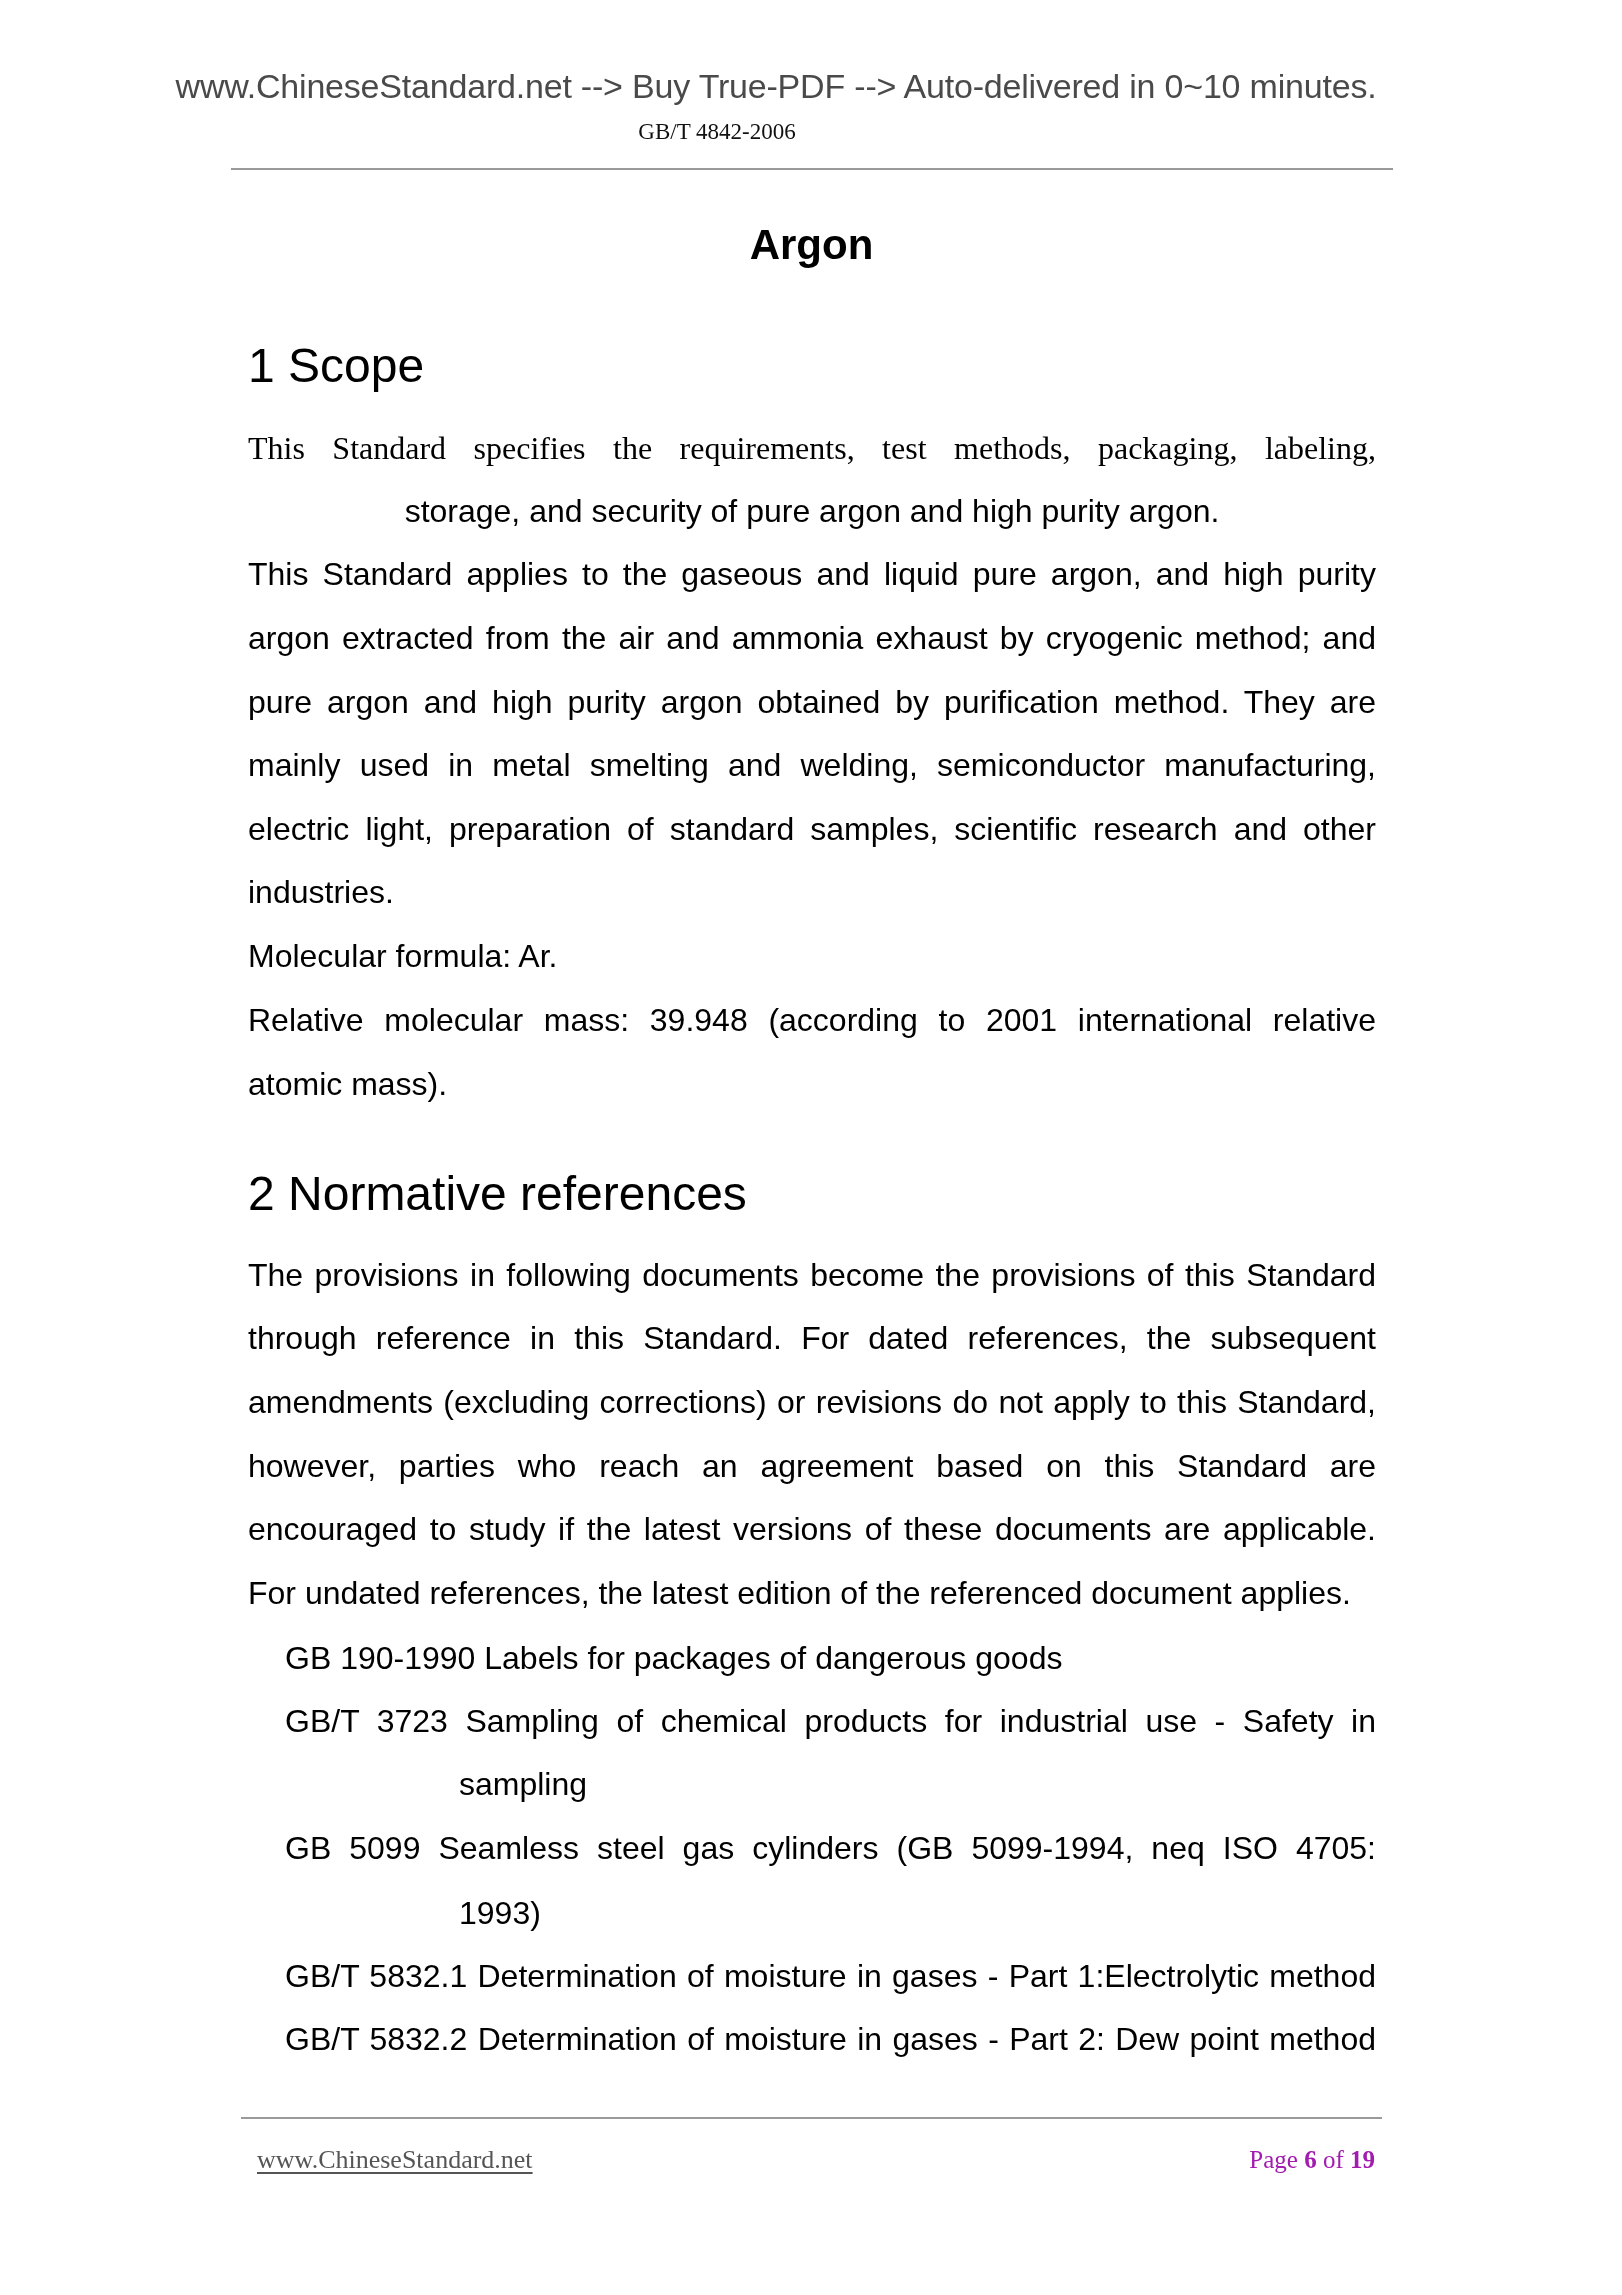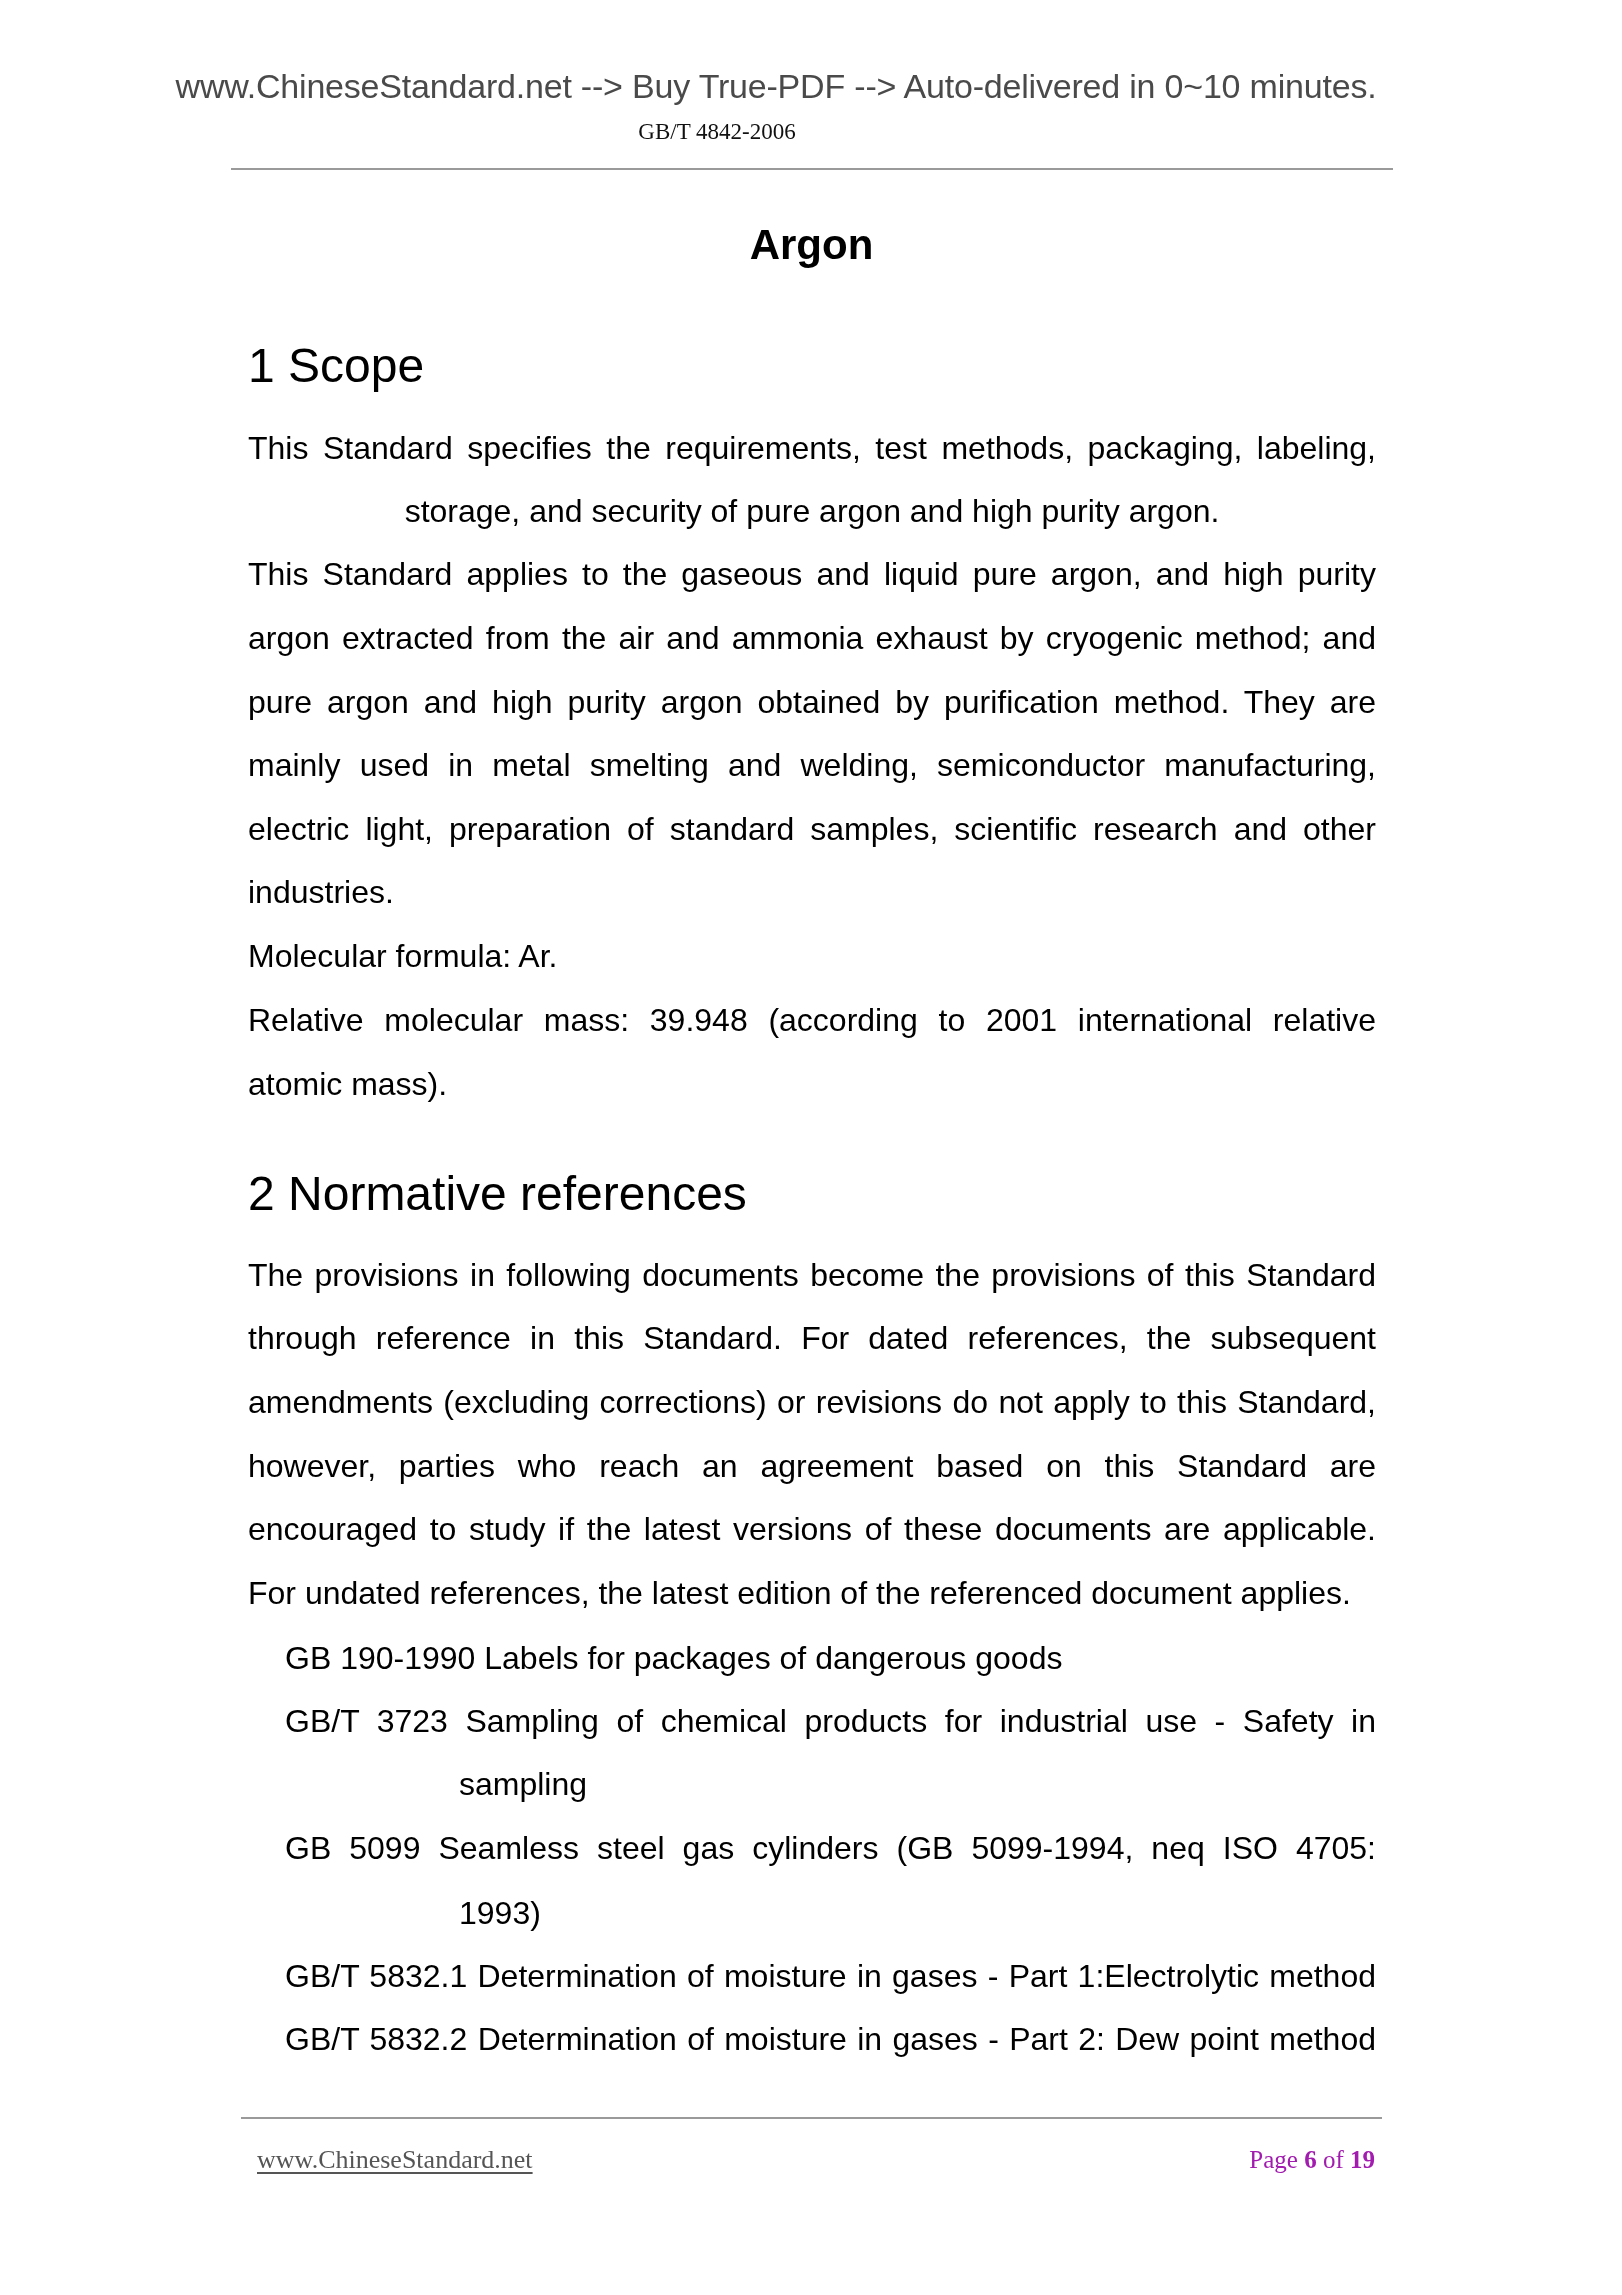--- a/index.html
+++ b/index.html
@@ -43,21 +43,21 @@
 <body>
 
 <div class="abs banner">www.ChineseStandard.net --&gt; Buy True-PDF --&gt; Auto-delivered in 0~10 minutes.</div>
 <div class="abs docnum">GB/T 4842-2006</div>
 <div class="rule" style="left:231px; top:168px; width:1162px;"></div>
 
 <div class="abs title">Argon</div>
 
 <div class="abs heading" style="top:344px;">1 Scope</div>
 
-<div class="line just" style="top:429px;">This Standard specifies the requirements, test methods, packaging, labeling,</div>
+<div class="line just" style="top:429px;font-family:Liberation Serif, serif;">This Standard specifies the requirements, test methods, packaging, labeling,</div>
 <div class="line" style="top:492px;text-align:center;">storage, and security of pure argon and high purity argon.</div>
 <div class="line just" style="top:555px;">This Standard applies to the gaseous and liquid pure argon, and high purity</div>
 <div class="line just" style="top:619px;">argon extracted from the air and ammonia exhaust by cryogenic method; and</div>
 <div class="line just" style="top:683px;">pure argon and high purity argon obtained by purification method. They are</div>
 <div class="line just" style="top:746px;">mainly used in metal smelting and welding, semiconductor manufacturing,</div>
 <div class="line just" style="top:810px;">electric light, preparation of standard samples, scientific research and other</div>
 <div class="line" style="top:873px;">industries.</div>
 <div class="line" style="top:937px;">Molecular formula: Ar.</div>
 <div class="line just" style="top:1001px;">Relative molecular mass: 39.948 (according to 2001 international relative</div>
 <div class="line" style="top:1065px;">atomic mass).</div>

